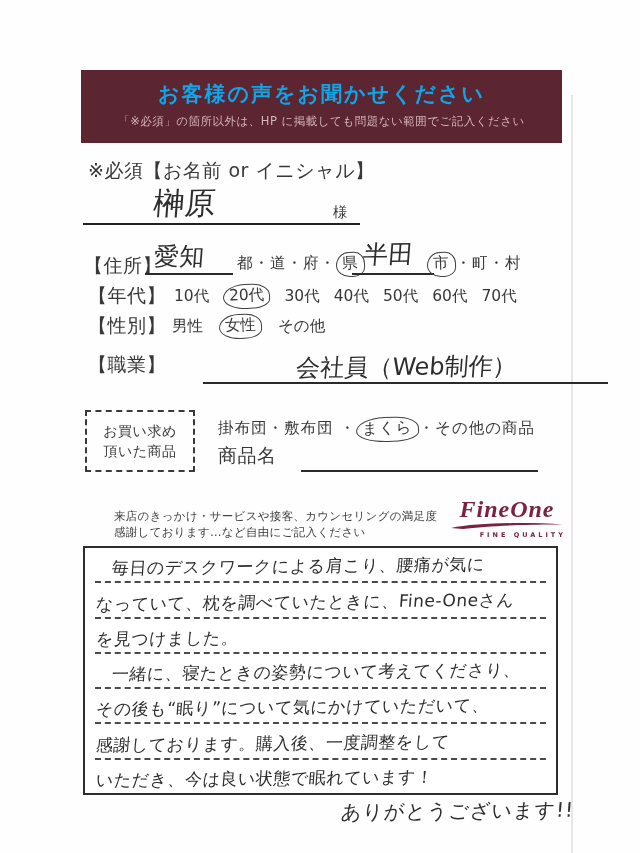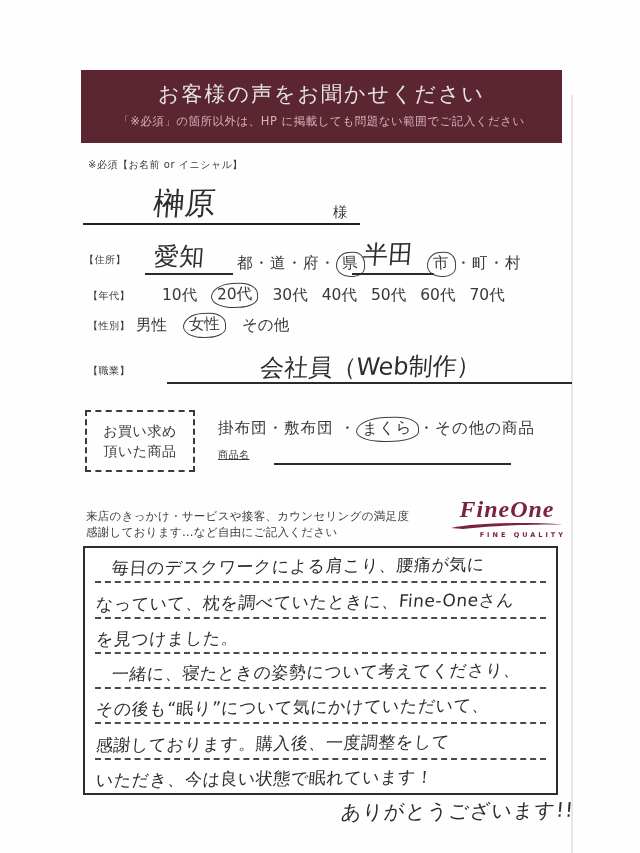--- a/index.html
+++ b/index.html
@@ -10,25 +10,25 @@
     background:#fefefe; overflow:hidden; color:#3a3a3a;
   }
   .abs { position:absolute; }
 
   
   .paper-edge { left:571px; top:95px; width:2px; height:758px; background:#e9e6e3; }
 
   
   .banner { left:81px; top:70px; width:481px; height:73px; background:#5b2531;
             text-align:center; padding-top:10px; }
-  .banner-title { font-size:21px; font-weight:400; letter-spacing:2px; color:#e5e5e5; }
+  .banner-title { font-size:21px; font-weight:700; letter-spacing:2px; color:#0ea5e9; }
   .banner-sub { font-size:11.5px; margin-top:6px; color:#d8b5bd; letter-spacing:0.5px; }
 
   
-  .plabel { font-size:10px; font-weight:500; color:#383838; letter-spacing:0.5px; white-space:nowrap; }
+  .plabel { font-size:19px; font-weight:500; color:#383838; letter-spacing:0.5px; white-space:nowrap; }
   .ptext  { font-size:15.5px; color:#383838; letter-spacing:1px; white-space:nowrap; }
 
   
   .hw { font-family:"DejaVu Sans",sans-serif; color:#2d2d2d; white-space:nowrap;
         transform:skewX(-5deg) rotate(-0.6deg); transform-origin:left bottom; }
 
   
   .circle { display:inline-block; border:1.7px solid #3f3f3f; padding:0 5px 2px 5px;
             border-radius:55% 45% 50% 60% / 65% 55% 45% 55%;
             transform:rotate(-2deg); }
@@ -46,45 +46,45 @@
   .addr-label { left:84px; top:253px; }
   .pref-value { left:153px; top:240px; font-size:25px; }
   .pref-line  { left:145px; top:273px; width:88px; height:0; border-top:2px solid #2a2a2a; }
   .pref-opts  { left:237px; top:252px; }
   .city-value { left:362px; top:238px; font-size:25px; }
   .city-line  { left:352px; top:273px; width:82px; height:0; border-top:2px solid #2a2a2a; }
   .city-opts  { left:427px; top:252px; }
 
   
   .age-row    { left:88px; top:283px; display:flex; align-items:center; }
-  .age-row .plabel { margin-right:32px; }
+  .age-row .plabel { margin-right:8px; }
   .age-row .opt { margin-right:14px; }
   .gender-row { left:88px; top:313px; display:flex; align-items:center; }
   .gender-row .plabel { margin-right:6px; }
   .gender-row .opt { margin-right:16px; }
   .opt { font-size:15.5px; color:#383838; }
 
   
   .occ-row   { left:88px; top:352px; display:flex; align-items:flex-end;gap:25px; }
   .occ-row .plabel { padding-bottom:6px; margin-right:12px; }
   .occ-fill  { width:405px; }
   .occ-value { font-size:24px; display:inline-block; margin-bottom:-2px; }
 
   
   .buy-box { left:85px; top:410px; width:110px; height:62px; border:2.5px dashed #3a3a3a;
              display:flex; flex-direction:column; justify-content:center; align-items:center; }
   .buy-box .plabel { font-size:14px; line-height:1.45; }
   .buy-opts { left:218px; top:417px; }
   .prod-row { left:218px; top:443px; display:flex; align-items:flex-end; }
-  .prod-row .plabel { padding-bottom:3px; margin-right:24px;text-decoration:underline; }
+  .prod-row .plabel { padding-bottom:3px; margin-right:24px; }
   .prod-line { display:inline-block; width:237px; border-bottom:2px solid #2a2a2a; height:22px; }
 
   
   .cmt-label { left:88px; top:486px; }
-  .hint { font-size:11.5px; color:#3d3d3d; letter-spacing:0.3px; white-space:nowrap; }
+  .hint { font-size:11.5px; color:#3d3d3d; letter-spacing:0.3px; white-space:nowrap;margin-left:28px; }
   .hint1 { left:86px; top:509px; }
   .hint2 { left:86px; top:525px; }
 
   
   .logo { left:448px; top:497px; width:118px; text-align:center; }
   .logo-name { font-family:"Liberation Serif","DejaVu Serif",serif; font-style:italic;
                font-weight:700; font-size:24px; color:#7a2240; line-height:1; letter-spacing:1px; }
   .logo-swoosh { display:block; margin:0 auto; }
   .logo-tag { font-size:6.5px; font-weight:700; letter-spacing:3px; color:#7a2240; margin-top:1px;text-align:right; }
 

